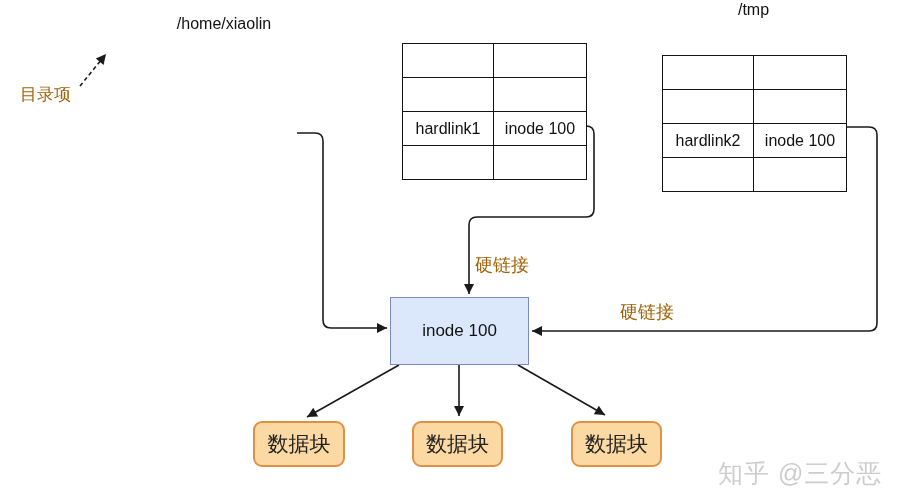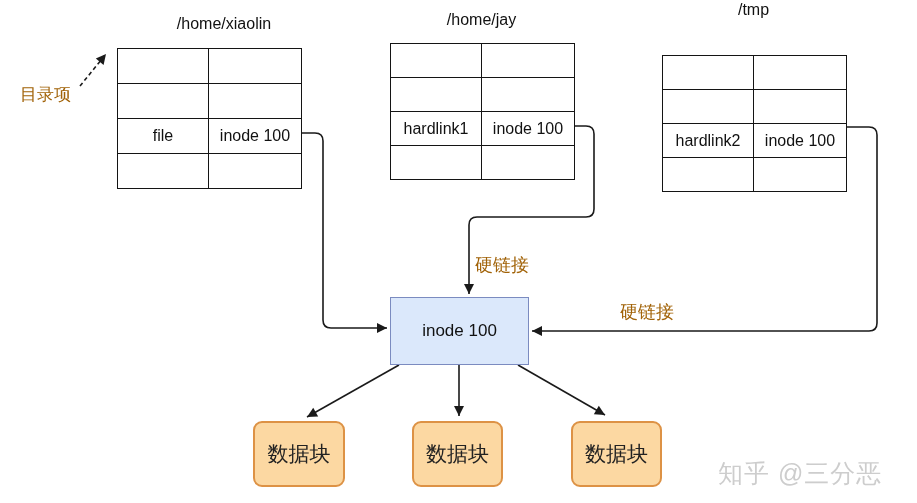--- a/index.html
+++ b/index.html
@@ -30,21 +30,21 @@
   .hl-top{left:475px;top:253px;}
   .hl-right{left:620px;top:300px;}
 
   .inode-box{
     position:absolute;left:390px;top:297px;width:139px;height:68px;
     background:#dbe8fb;border:1.5px solid #7b8bc0;box-sizing:border-box;
     display:flex;align-items:center;justify-content:center;
     font-size:17px;color:#111;
   }
   .data-block{
-    position:absolute;top:421px;height:66px;box-sizing:border-box;
+    position:absolute;top:421px;height:46px;box-sizing:border-box;
     background:#fcd8a2;border:2px solid #dd9245;border-radius:9px;
     display:flex;align-items:center;justify-content:center;
     font-size:21px;color:#222;white-space:nowrap;
   }
   .db-1{left:253px;width:92px;}
   .db-2{left:412px;width:91px;}
   .db-3{left:571px;width:91px;}
 
   .watermark{
     position:absolute;left:718px;top:446px;font-size:25px;color:#cdcdcd;
@@ -67,43 +67,22 @@
     <path class="conn" d="M 573 126 L 586 126 Q 594 126 594 134 L 594 209 Q 594 217 586 217 L 477 217 Q 469 217 469 225 L 469 294" marker-end="url(#arw)"></path>
     <path class="conn" d="M 845 127 L 869 127 Q 877 127 877 135 L 877 323 Q 877 331 869 331 L 532 331" marker-end="url(#arw)"></path>
     <path class="conn" d="M 399 365 L 307 417" marker-end="url(#arw)"></path>
     <path class="conn" d="M 459 365 L 459 416" marker-end="url(#arw)"></path>
     <path class="conn" d="M 518 365 L 605 415" marker-end="url(#arw)"></path>
   </svg>
 
   <div class="free-label dir-entry">目录项</div>
 
   <div class="tbl-title" style="left:134px;top:15px;width:180px">/home/xiaolin</div>
-  <table class="dir-table t1" style="left:117px;top:48px">
-    <tbody>
-        <tr>
-      <td class="col-a"></td>
-      <td class="col-b"></td>
-        </tr>
-    <tr>
-      <td class="col-a"></td>
-      <td class="col-b"></td>
-        </tr>
-    <tr>
-      <td class="col-a c-green">file</td>
-      <td class="col-b c-blue">inode 100</td>
-        </tr>
-    <tr>
-      <td class="col-a"></td>
-      <td class="col-b"></td>
-        </tr>
-  </tbody>
-    </table>
 
-  <div class="tbl-title" style="left:390px;top:11px;width:183px">/home/jay</div>
-  <table class="dir-table t2" style="left:390px;top:43px">
+  <table class="dir-table t2" style="left:402px;top:43px">
     <tbody>
         <tr>
       <td class="col-a"></td>
       <td class="col-b"></td>
         </tr>
     <tr>
       <td class="col-a"></td>
       <td class="col-b"></td>
         </tr>
     <tr>

